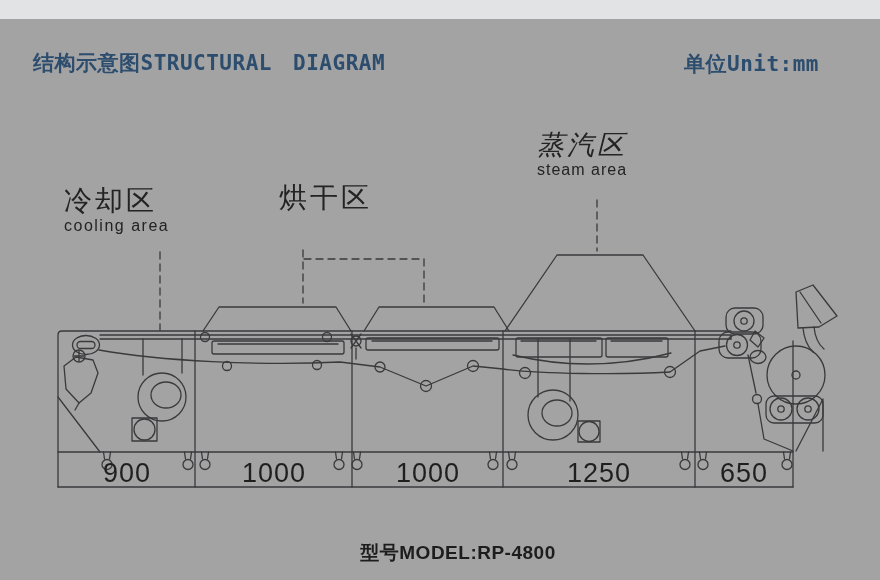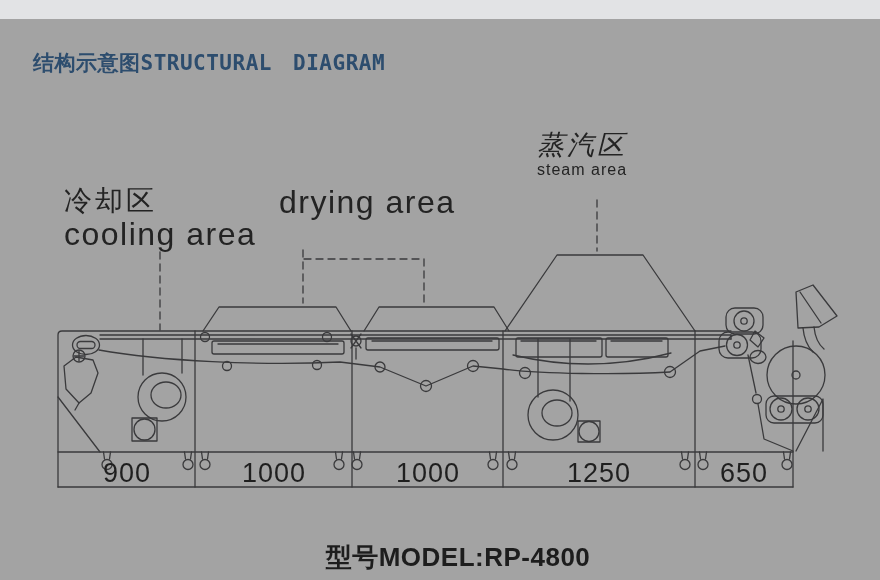--- a/index.html
+++ b/index.html
@@ -13,47 +13,48 @@
   .hdr {
     position:absolute; top:30px;
     font-family:"DejaVu Sans Mono", monospace;
     font-weight:bold; font-size:21px; color:#2d4d6e;
     letter-spacing:0.5px; word-spacing:8px; white-space:nowrap;
   }
   .hdr.title { left:33px; }
   .hdr.unit  { left:684px; top:31px; }
   .area-label { position:absolute; line-height:1.05; white-space:nowrap; }
   .area-label .zh { font-size:28px; letter-spacing:3px; }
-  .area-label .en { font-size:32px; letter-spacing:1.5px; margin-top:3px; }
+  .area-label .en { font-size:16px; letter-spacing:1.5px; margin-top:3px; }
   .area-label.cooling { left:64px;  top:167px; }
   .area-label.drying  { left:279px; top:164px; }
   .area-label.steam   { left:537px; top:112px; }
   .area-label.steam .zh { font-size:27px;font-style:italic; }
   .area-label.steam .en { font-size:16px; letter-spacing:1px; }
   .model {
     position:absolute; left:458px; top:521px; transform:translateX(-50%);
-    font-size:26px; font-weight:bold; letter-spacing:0.5px; color:#1d1d1d;
+    font-size:19px; font-weight:bold; letter-spacing:0.5px; color:#1d1d1d;
     white-space:nowrap;
   }
   svg.diagram { position:absolute; left:0; top:0; }
   svg text { font-family:"Liberation Sans", sans-serif; }
 </style>
 </head>
 <body>
 
 <div class="canvas">
 
   <div class="hdr title">结构示意图STRUCTURAL DIAGRAM</div>
+  <div class="hdr unit">单位Unit:mm</div>
 
   <div class="area-label cooling">
     <div class="zh">冷却区</div>
     <div class="en">cooling area</div>
   </div>
   <div class="area-label drying">
-    <div class="en">drying area</div>
+    <div class="zh">烘干区</div>
   </div>
   <div class="area-label steam">
     <div class="zh">蒸汽区</div>
     <div class="en">steam area</div>
   </div>
 
   <svg class="diagram" width="880" height="580" viewBox="0 0 880 580">
 
     <g stroke="#3a3a3c" stroke-width="1.3" fill="none" stroke-linejoin="round" stroke-linecap="round">
 

